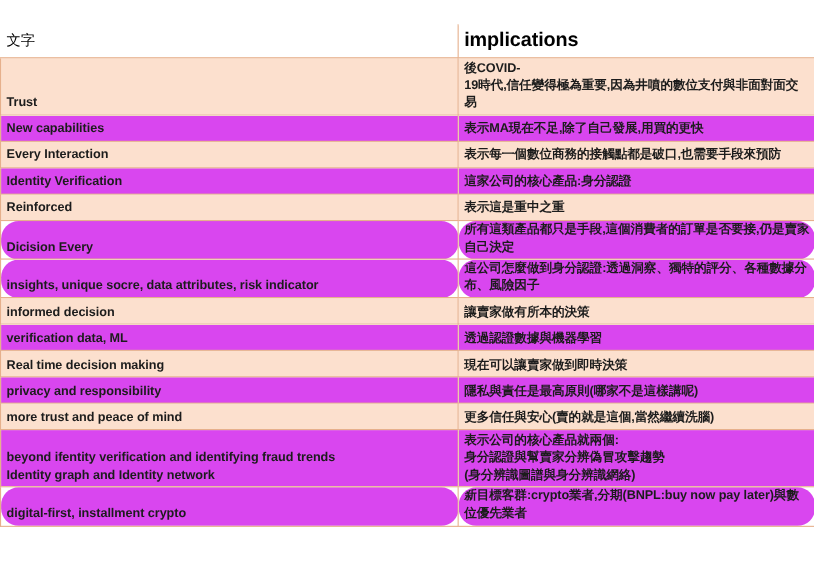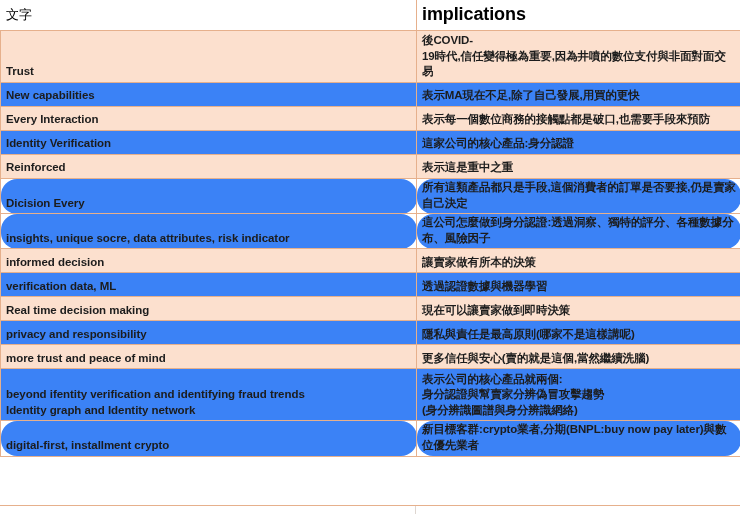--- a/index.html
+++ b/index.html
@@ -14,20 +14,21 @@
     overflow: hidden;
     font-family: "Liberation Sans", "DejaVu Sans", sans-serif;
   }
 
   #sheet {
     width: 740px;
     height: 466px;
     position: relative;
     background: #ffffff;
     box-sizing: border-box;
+    margin-top: 22px;
   }
 
   table.grid {
     border-collapse: collapse;
     table-layout: fixed;
     width: 740px;
     margin: 0;
     padding: 0;
   }
 
@@ -76,21 +77,21 @@
     color: #0f0f0f;
   }
   td.impl-cell {
     font-weight: 700;
     font-size: 11.6px;
     color: #3a3a3a;
     letter-spacing: -0.1px;
   }
 
   tr.shade td { background: #fce0ce; }
-  tr.plain td { background: #3b82f6; }
+  tr.plain td { background: #d946ef; }
 
   tr.h3 td { height: 48px; }
   tr.h2 td { height: 31px; border-radius: 16px; }
   tr.h1 td { height: 20px; }
 
   .bottom-strip {
     position: absolute;
     left: 0;
     top: 505px;
     width: 740px;

